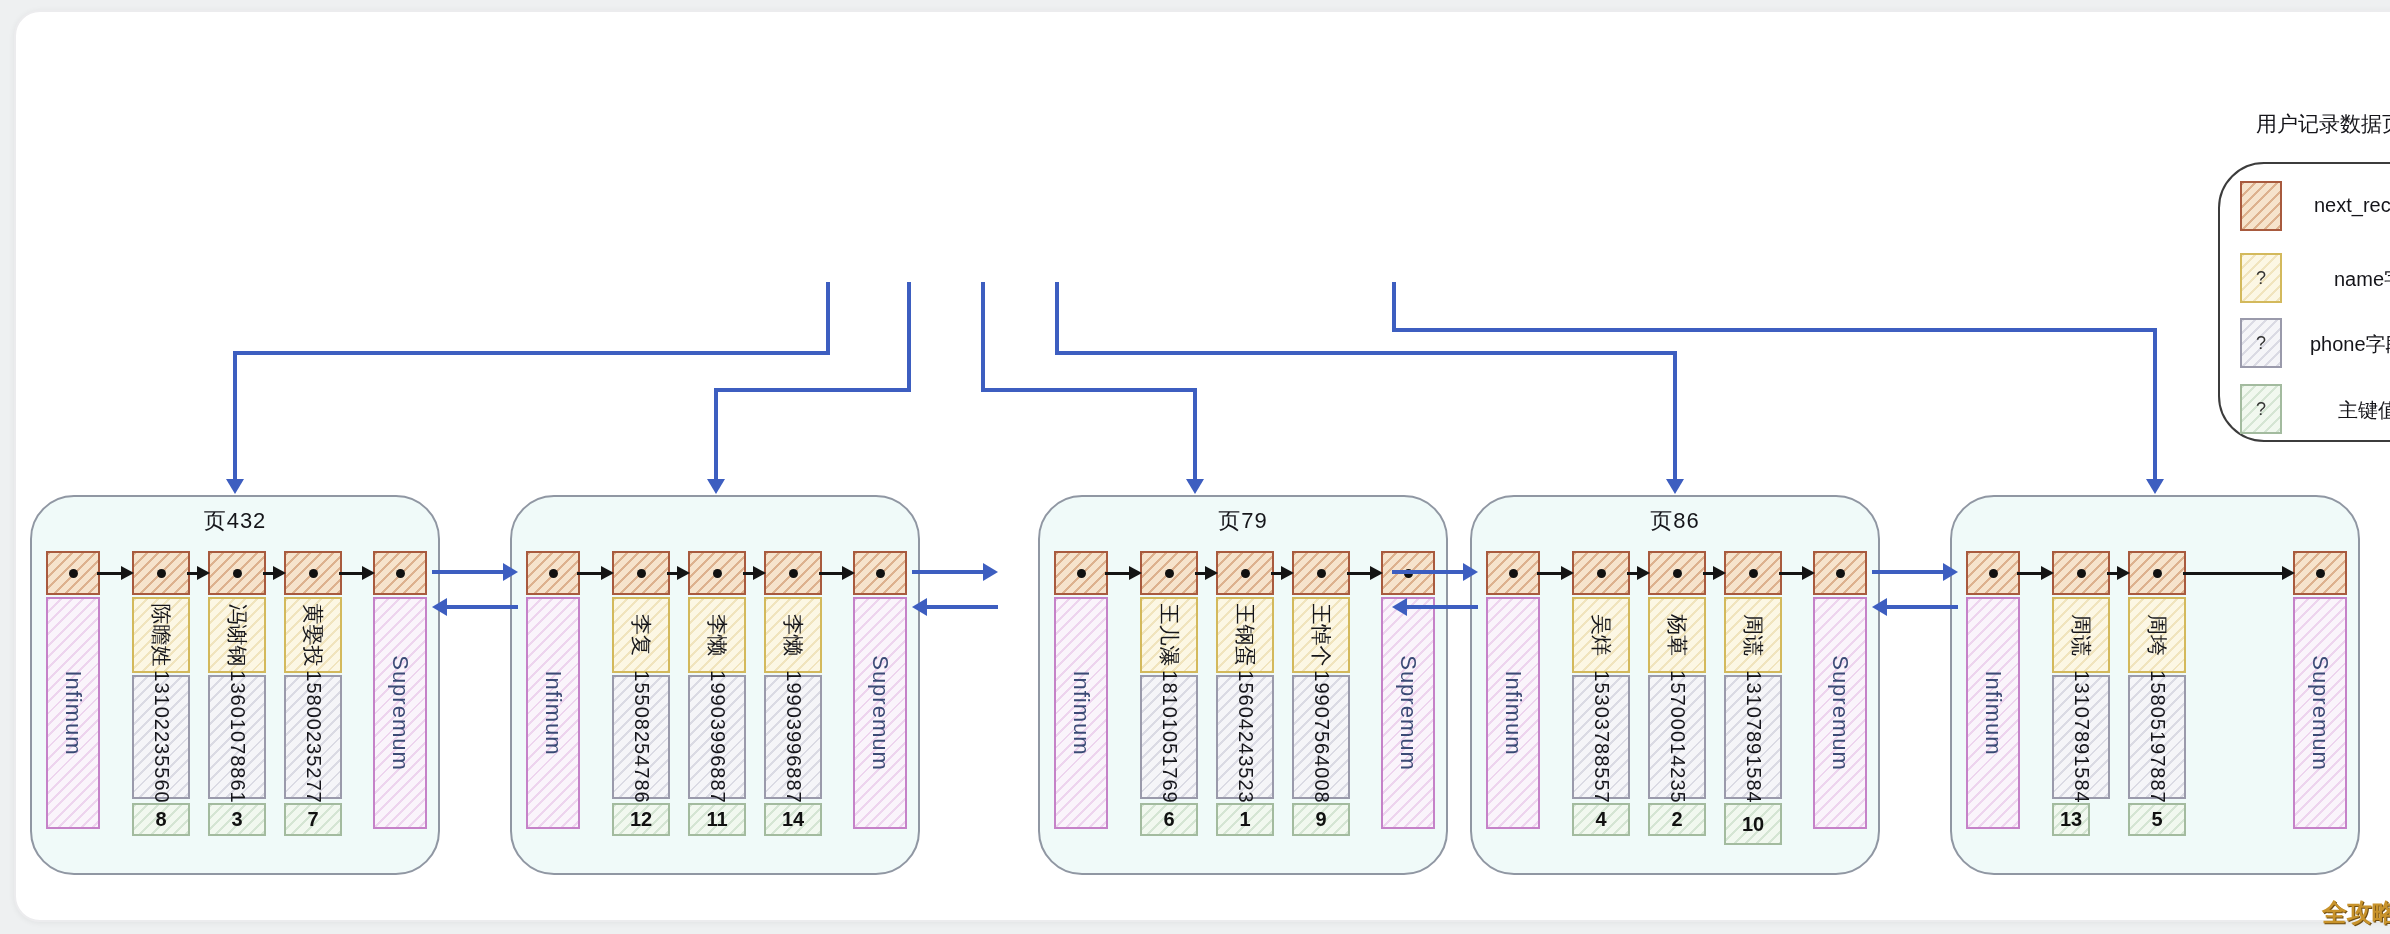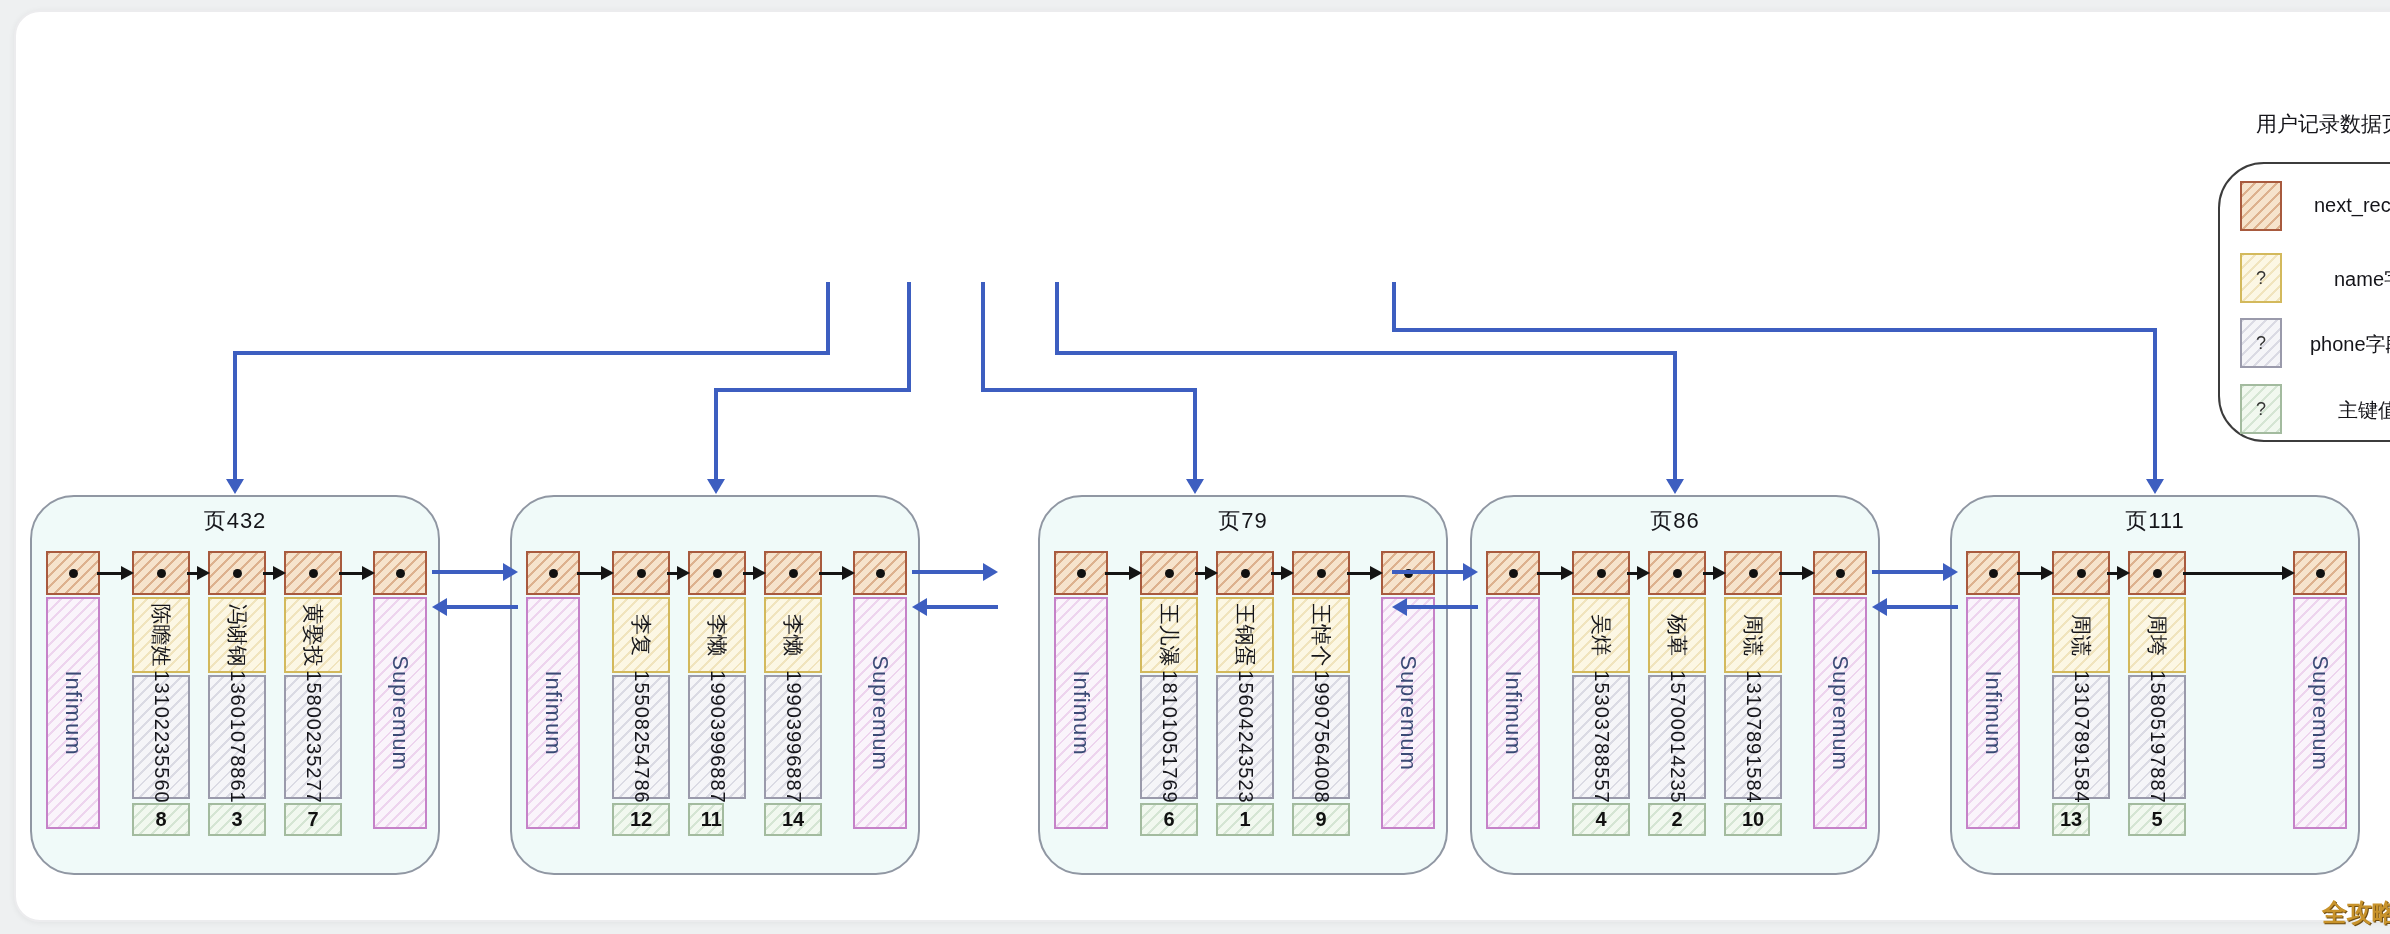--- a/index.html
+++ b/index.html
@@ -190,21 +190,21 @@
         </div>
         <div class="cell hatch-orange" style="left: 176px; top: 54px; width: 58px; height: 44px;">
           <div class="dot"></div>
         </div>
         <div class="cell hatch-yellow" style="left: 176px; top: 100px; width: 58px; height: 76px;">
           <div class="vtext name-text">李懒</div>
         </div>
         <div class="cell hatch-gray" style="left: 176px; top: 178px; width: 58px; height: 124px;">
           <div class="vtext phone-text">19903996887</div>
         </div>
-        <div class="cell hatch-green key-cell" style="left: 176px; top: 306px; width: 36px; height: 33px; justify-content: flex-end;">
+        <div class="cell hatch-green key-cell" style="left: 176px; top: 306px; width: 58px; height: 33px;">
           <div>11</div>
         </div>
         <div class="cell hatch-orange" style="left: 252px; top: 54px; width: 58px; height: 44px;">
           <div class="dot"></div>
         </div>
         <div class="cell hatch-yellow" style="left: 252px; top: 100px; width: 58px; height: 76px;">
           <div class="vtext name-text">李懒</div>
         </div>
         <div class="cell hatch-gray" style="left: 252px; top: 178px; width: 58px; height: 124px;">
           <div class="vtext phone-text">19903996887</div>
@@ -320,40 +320,39 @@
         </div>
         <div class="cell hatch-orange" style="left: 252px; top: 54px; width: 58px; height: 44px;">
           <div class="dot"></div>
         </div>
         <div class="cell hatch-yellow" style="left: 252px; top: 100px; width: 58px; height: 76px;">
           <div class="vtext name-text">周谎</div>
         </div>
         <div class="cell hatch-gray" style="left: 252px; top: 178px; width: 58px; height: 124px;">
           <div class="vtext phone-text">13107891584</div>
         </div>
-        <div class="cell hatch-green key-cell" style="left: 252px; top: 306px; width: 58px; height: 33px;">
+        <div class="cell hatch-green key-cell" style="left: 252px; top: 306px; width: 58px; height: 42px;">
           <div>10</div>
         </div>
         <div class="cell hatch-orange" style="left: 341px; top: 54px; width: 54px; height: 44px;">
           <div class="dot"></div>
         </div>
         <div class="cell hatch-pink" style="left: 341px; top: 100px; width: 54px; height: 232px;">
           <div class="vtext marker-text">Supremum</div>
         </div>
         <div class="kline" style="left: 65px; top: 74.5px; width: 24px; height: 3px;"></div>
         <div class="tri tri-right-k" style="left: 89px; top: 69px;"></div>
         <div class="kline" style="left: 155px; top: 74.5px; width: 10px; height: 3px;"></div>
         <div class="tri tri-right-k" style="left: 165px; top: 69px;"></div>
         <div class="kline" style="left: 231px; top: 74.5px; width: 10px; height: 3px;"></div>
         <div class="tri tri-right-k" style="left: 241px; top: 69px;"></div>
         <div class="kline" style="left: 307px; top: 74.5px; width: 23px; height: 3px;"></div>
         <div class="tri tri-right-k" style="left: 330px; top: 69px;"></div>
       </div>
       <div class="bpage" style="left: 1950px;">
-        <div class="bpage-title">页111</div>
         <div class="cell hatch-orange" style="left: 14px; top: 54px; width: 54px; height: 44px;">
           <div class="dot"></div>
         </div>
         <div class="cell hatch-pink" style="left: 14px; top: 100px; width: 54px; height: 232px;">
           <div class="vtext marker-text">Infimum</div>
         </div>
         <div class="cell hatch-orange" style="left: 100px; top: 54px; width: 58px; height: 44px;">
           <div class="dot"></div>
         </div>
         <div class="cell hatch-yellow" style="left: 100px; top: 100px; width: 58px; height: 76px;">

